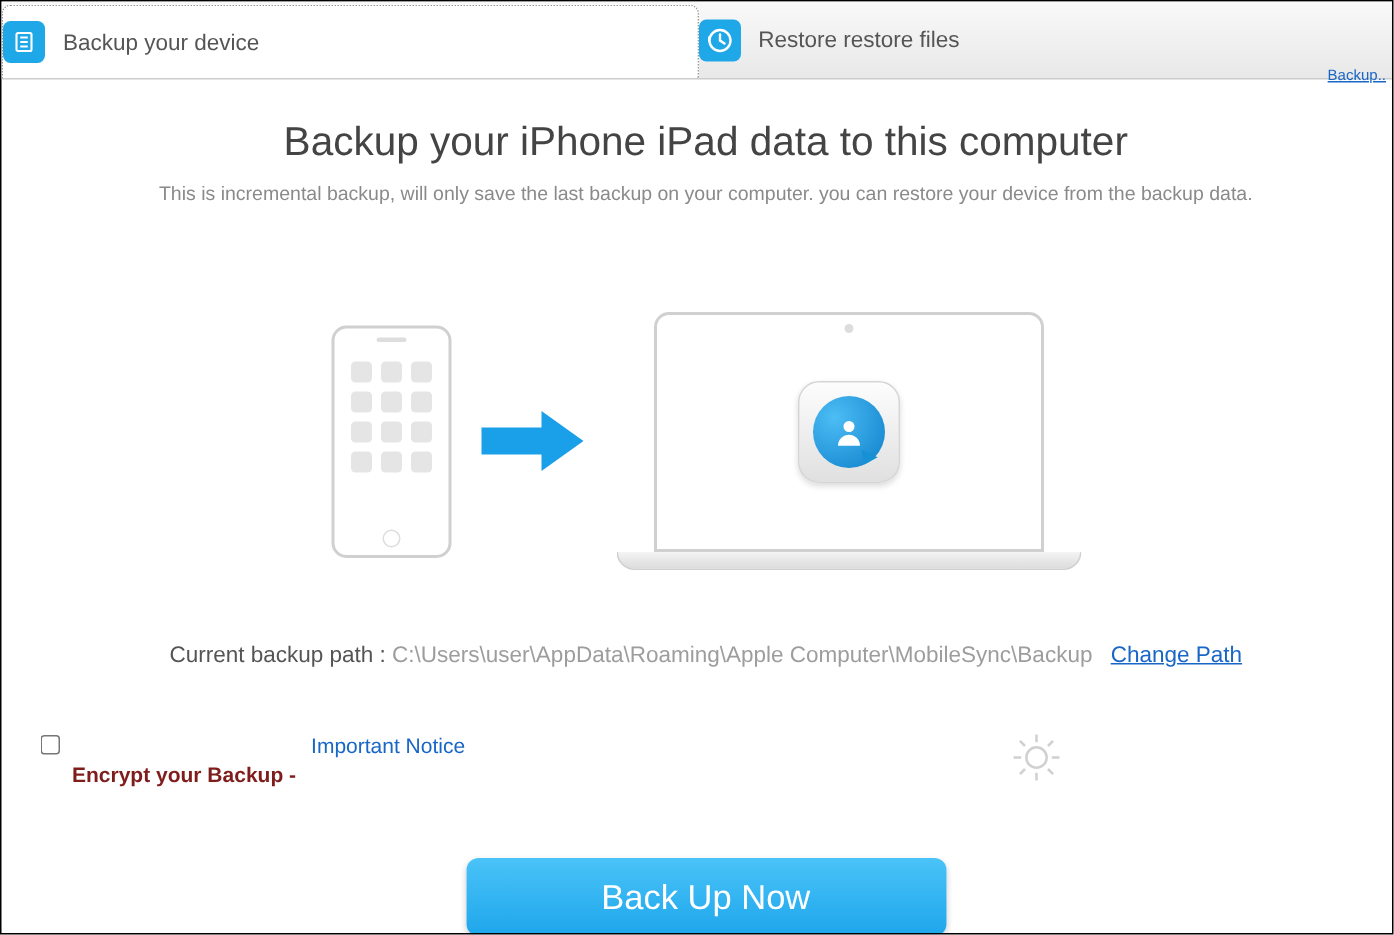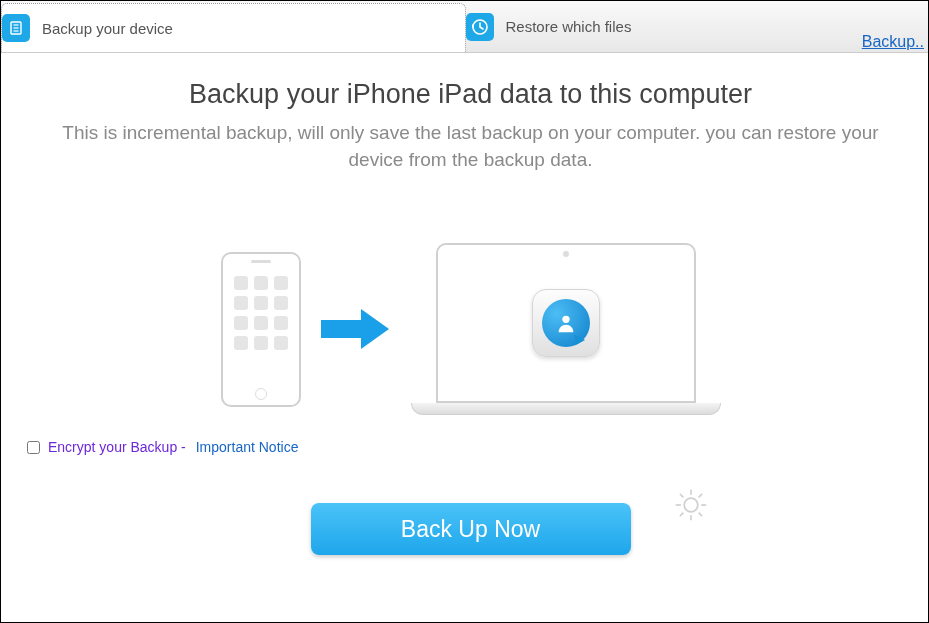--- a/index.html
+++ b/index.html
@@ -40,36 +40,36 @@
 }
 .tab-icon {
   width: 28px;
   height: 28px;
   border-radius: 5px;
   display:flex;align-items:center;justify-content:center;
 }
 .tab-icon.backup { background:#1fa8e8; }
 .tab-icon.restore { background:#1fa8e8; }
 .corner-link{
-  position:absolute; right:4px; top:32px;
-  color:#1866c5; text-decoration:underline; font-size:16px;
+  position:absolute; right:4px; top:44px;
+  color:#1866c5; text-decoration:underline; font-size:10px;
 }
 .content{
   text-align:center;
   padding-top:26px;
   padding-left:12px;
 }
 .headline{
   font-size:27px;
   font-weight:400;
   color:#444;
 }
 .subtext{
   margin-top:10px;
-  font-size:19px;
+  font-size:13px;
   color:#8a8a8a;
   padding:0 22px;
   line-height:1.4;
 }
 .illustration{
   margin-top:70px;
   display:flex;
   justify-content:center;
   align-items:center;
   gap:20px;
@@ -129,21 +129,21 @@
   margin-top:48px;font-size:15px;color:#555;
 }
 .pathrow .path{color:#9d9d9d;}
 .pathrow .change{color:#1866c5;text-decoration:underline;cursor:pointer;margin-left:8px;}
 .encryptrow{
   margin-top:24px;font-size:14px;color:#555;
   padding:0 14px;text-align:left;
   display:flex;align-items:center;gap:4px;
 }
 .encryptrow input{margin-right:4px;}
-.encryptrow .lbl{font-weight:400;color:#6d28d9;}
+.encryptrow .lbl{font-weight:700;color:#7f1d1d;margin-top:39px;}
 .encryptrow .desc{color:#9a9a9a;flex:1;}
 .encryptrow .notice{color:#1866c5;cursor:pointer;white-space:nowrap;margin-left:6px;}
 .mainbtn{
   margin:48px auto 0;display:block;
   width:320px;height:52px;border:none;border-radius:8px;
   background:linear-gradient(#4ac3f8,#1ea6eb);
   color:#fff;font-size:23px;font-weight:400;
   cursor:pointer;
   box-shadow:0 2px 4px rgba(0,0,0,.2);
 }
@@ -171,21 +171,21 @@
     <span>Backup your device</span>
   </div>
   <div class="tab">
     <div class="tab-icon restore">
       <svg width="18" height="18" viewBox="0 0 18 18">
           <circle cx="9" cy="9" r="7" fill="none" stroke="#fff" stroke-width="1.6"></circle>
           <path d="M9 5v4l3 2" fill="none" stroke="#fff" stroke-width="1.6" stroke-linecap="round"></path>
           <path d="M3 8 L1 6 L1 10 Z" fill="#fff"></path>
         </svg>
     </div>
-    <span>Restore which files</span>
+    <span>Restore restore files</span>
   </div>
   <a class="corner-link">Backup..</a>
 </div>
 
 <div class="content">
   <div class="headline">Backup your iPhone iPad data to this computer</div>
   <div class="subtext">This is incremental backup, will only save the last backup on your computer. you can restore your device from the backup data.</div>
 
   <div class="illustration">
     <div class="phone">
@@ -219,20 +219,25 @@
                 <path d="M4 22c0-5 4-8 8-8s8 3 8 8" fill="#fff"></path>
               </svg>
             <div class="tail"></div>
           </div>
         </div>
       </div>
       <div class="base"></div>
     </div>
   </div>
 
+  <div class="pathrow">
+    <span>Current backup path :</span>
+    <span class="path">C:\Users\user\AppData\Roaming\Apple Computer\MobileSync\Backup</span>
+    <a class="change">Change Path</a>
+  </div>
 
   <div class="encryptrow">
     <input type="checkbox" style="">
     <span class="lbl">Encrypt your Backup -</span>
     <a class="notice">Important Notice</a>
   </div>
 
   <button class="mainbtn">Back Up Now</button>
 </div>
 

